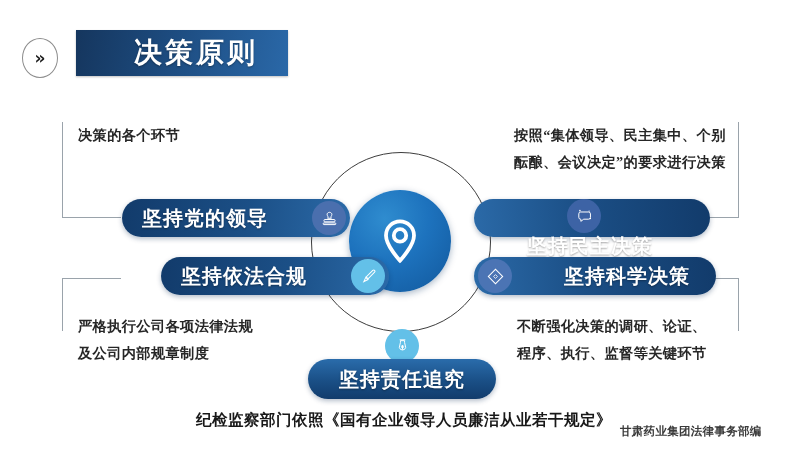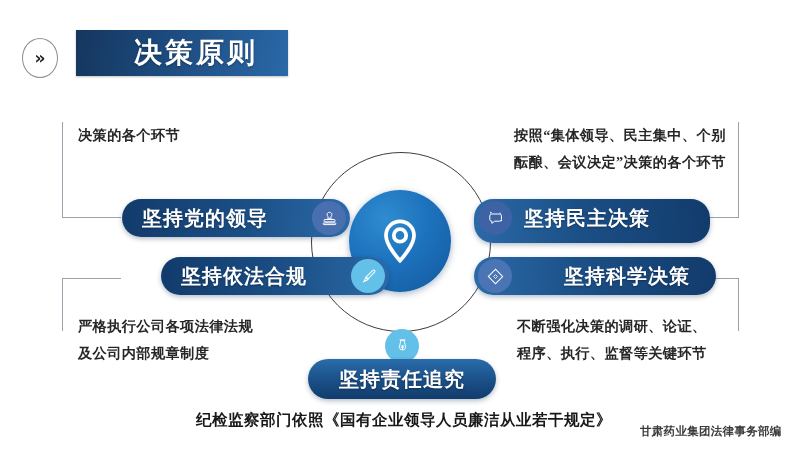--- a/index.html
+++ b/index.html
@@ -64,21 +64,21 @@
     display:flex;align-items:center;justify-content:center;
   }
   .pill .badge svg{width:19px;height:19px;}
 
   .p-left{ background:linear-gradient(95deg,#123b6b 0%,#1b4f86 55%,#2b6aa8 100%); }
   .p-right{ background:linear-gradient(265deg,#123b6b 0%,#1b4f86 55%,#2b6aa8 100%); }
   .p-bottom{ background:linear-gradient(180deg,#2a6cab 0%,#1a4f86 55%,#123c6c 100%); }
 
   #pill-party   {left:122px;top:199px;width:204px;padding:0 4px 0 20px;justify-content:space-between;}
   #pill-law     {left:122px;top:257px;width:204px;padding:0 4px 0 20px;justify-content:space-between;margin-left:39px;}
-  #pill-democ   {left:474px;top:199px;width:212px;padding:0 20px 6px 4px;justify-content:flex-start;}
+  #pill-democ   {left:474px;top:199px;width:212px;padding:0 20px 0 4px;justify-content:flex-start;flex-direction:column;}
   #pill-sci     {left:474px;top:257px;width:212px;padding:0 26px 0 4px;justify-content:space-between;}
   #pill-resp    {left:308px;top:359px;width:188px;justify-content:center;height:40px;border-radius:20px;}
 
   .badge-stamp{background:#4a6fae;}
   .badge-brush{background:#63c0e8;}
   .badge-talk {background:#3d63a5;}
   .badge-gem  {background:#4b74b4;}
   .badge-pen  {
     position:absolute;left:385px;top:329px;width:34px;height:34px;border-radius:50%;
     background:#63c0e8;display:flex;align-items:center;justify-content:center;
@@ -95,21 +95,21 @@
   #txt-bl{left:78px;top:313px;}
   #txt-tr{left:514px;top:122px;text-align:left;}
   #txt-br{left:517px;top:313px;}
 
   .caption{
     position:absolute;left:196px;top:410px;color:#181818;
     font-size:15.5px;font-weight:bold;letter-spacing:.5px;white-space:nowrap;
   }
   .credit{
     position:absolute;left:620px;top:424px;color:#3a3a3a;
-    font-size:11.5px;font-weight:bold;letter-spacing:.3px;white-space:nowrap;margin-left:20px;
+    font-size:11.5px;font-weight:bold;letter-spacing:.3px;white-space:nowrap;
   }
 </style>
 </head>
 <body>
 
 <div id="slide">
 
   <div class="hdr-badge">»</div>
   <div class="hdr-bar">
     <span class="t">决策原则</span>
@@ -187,21 +187,21 @@
     <div>决策的各个环节</div>
   </div>
 
   <div class="btxt" id="txt-bl">
     <div>严格执行公司各项法律法规</div>
     <div>及公司内部规章制度</div>
   </div>
 
   <div class="btxt" id="txt-tr">
     <div>按照“集体领导、民主集中、个别</div>
-    <div>酝酿、会议决定”决策的各个环节</div>
+    <div>酝酿、会议决定”的要求进行决策</div>
   </div>
 
   <div class="btxt" id="txt-br">
     <div>不断强化决策的调研、论证、</div>
     <div>程序、执行、监督等关键环节</div>
   </div>
 
   <div class="caption">纪检监察部门依照《国有企业领导人员廉洁从业若干规定》</div>
   <div class="credit">甘肃药业集团法律事务部编</div>
 

